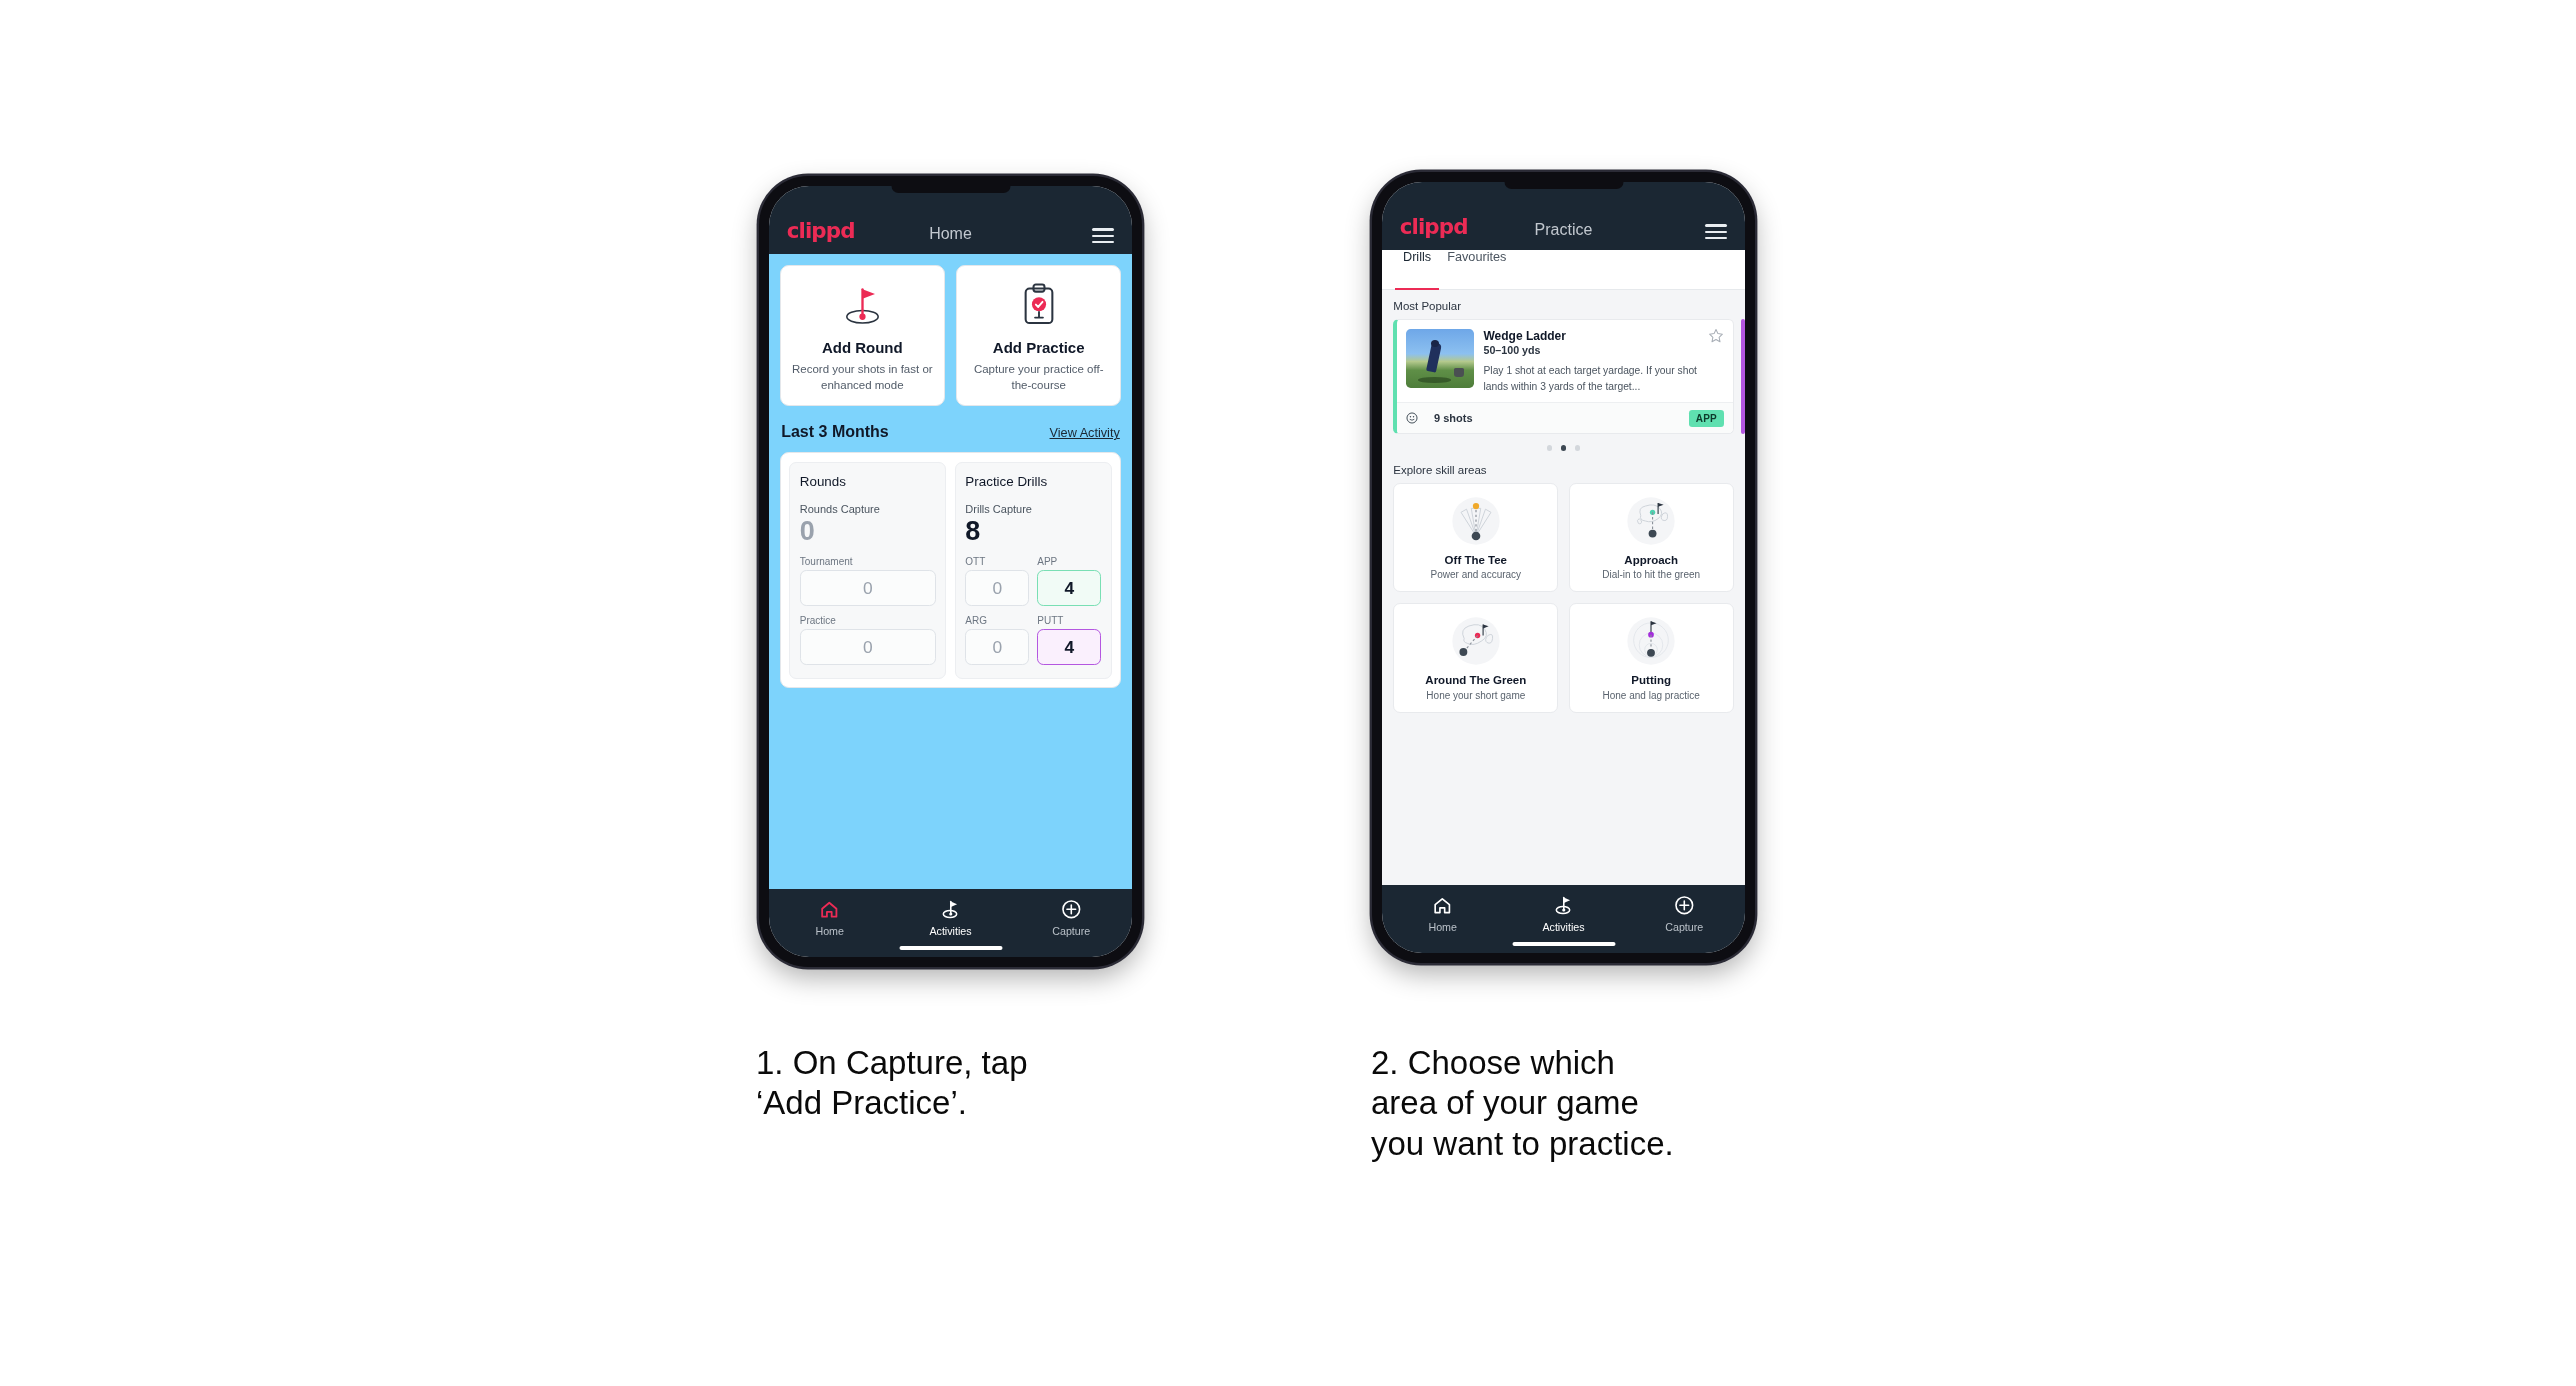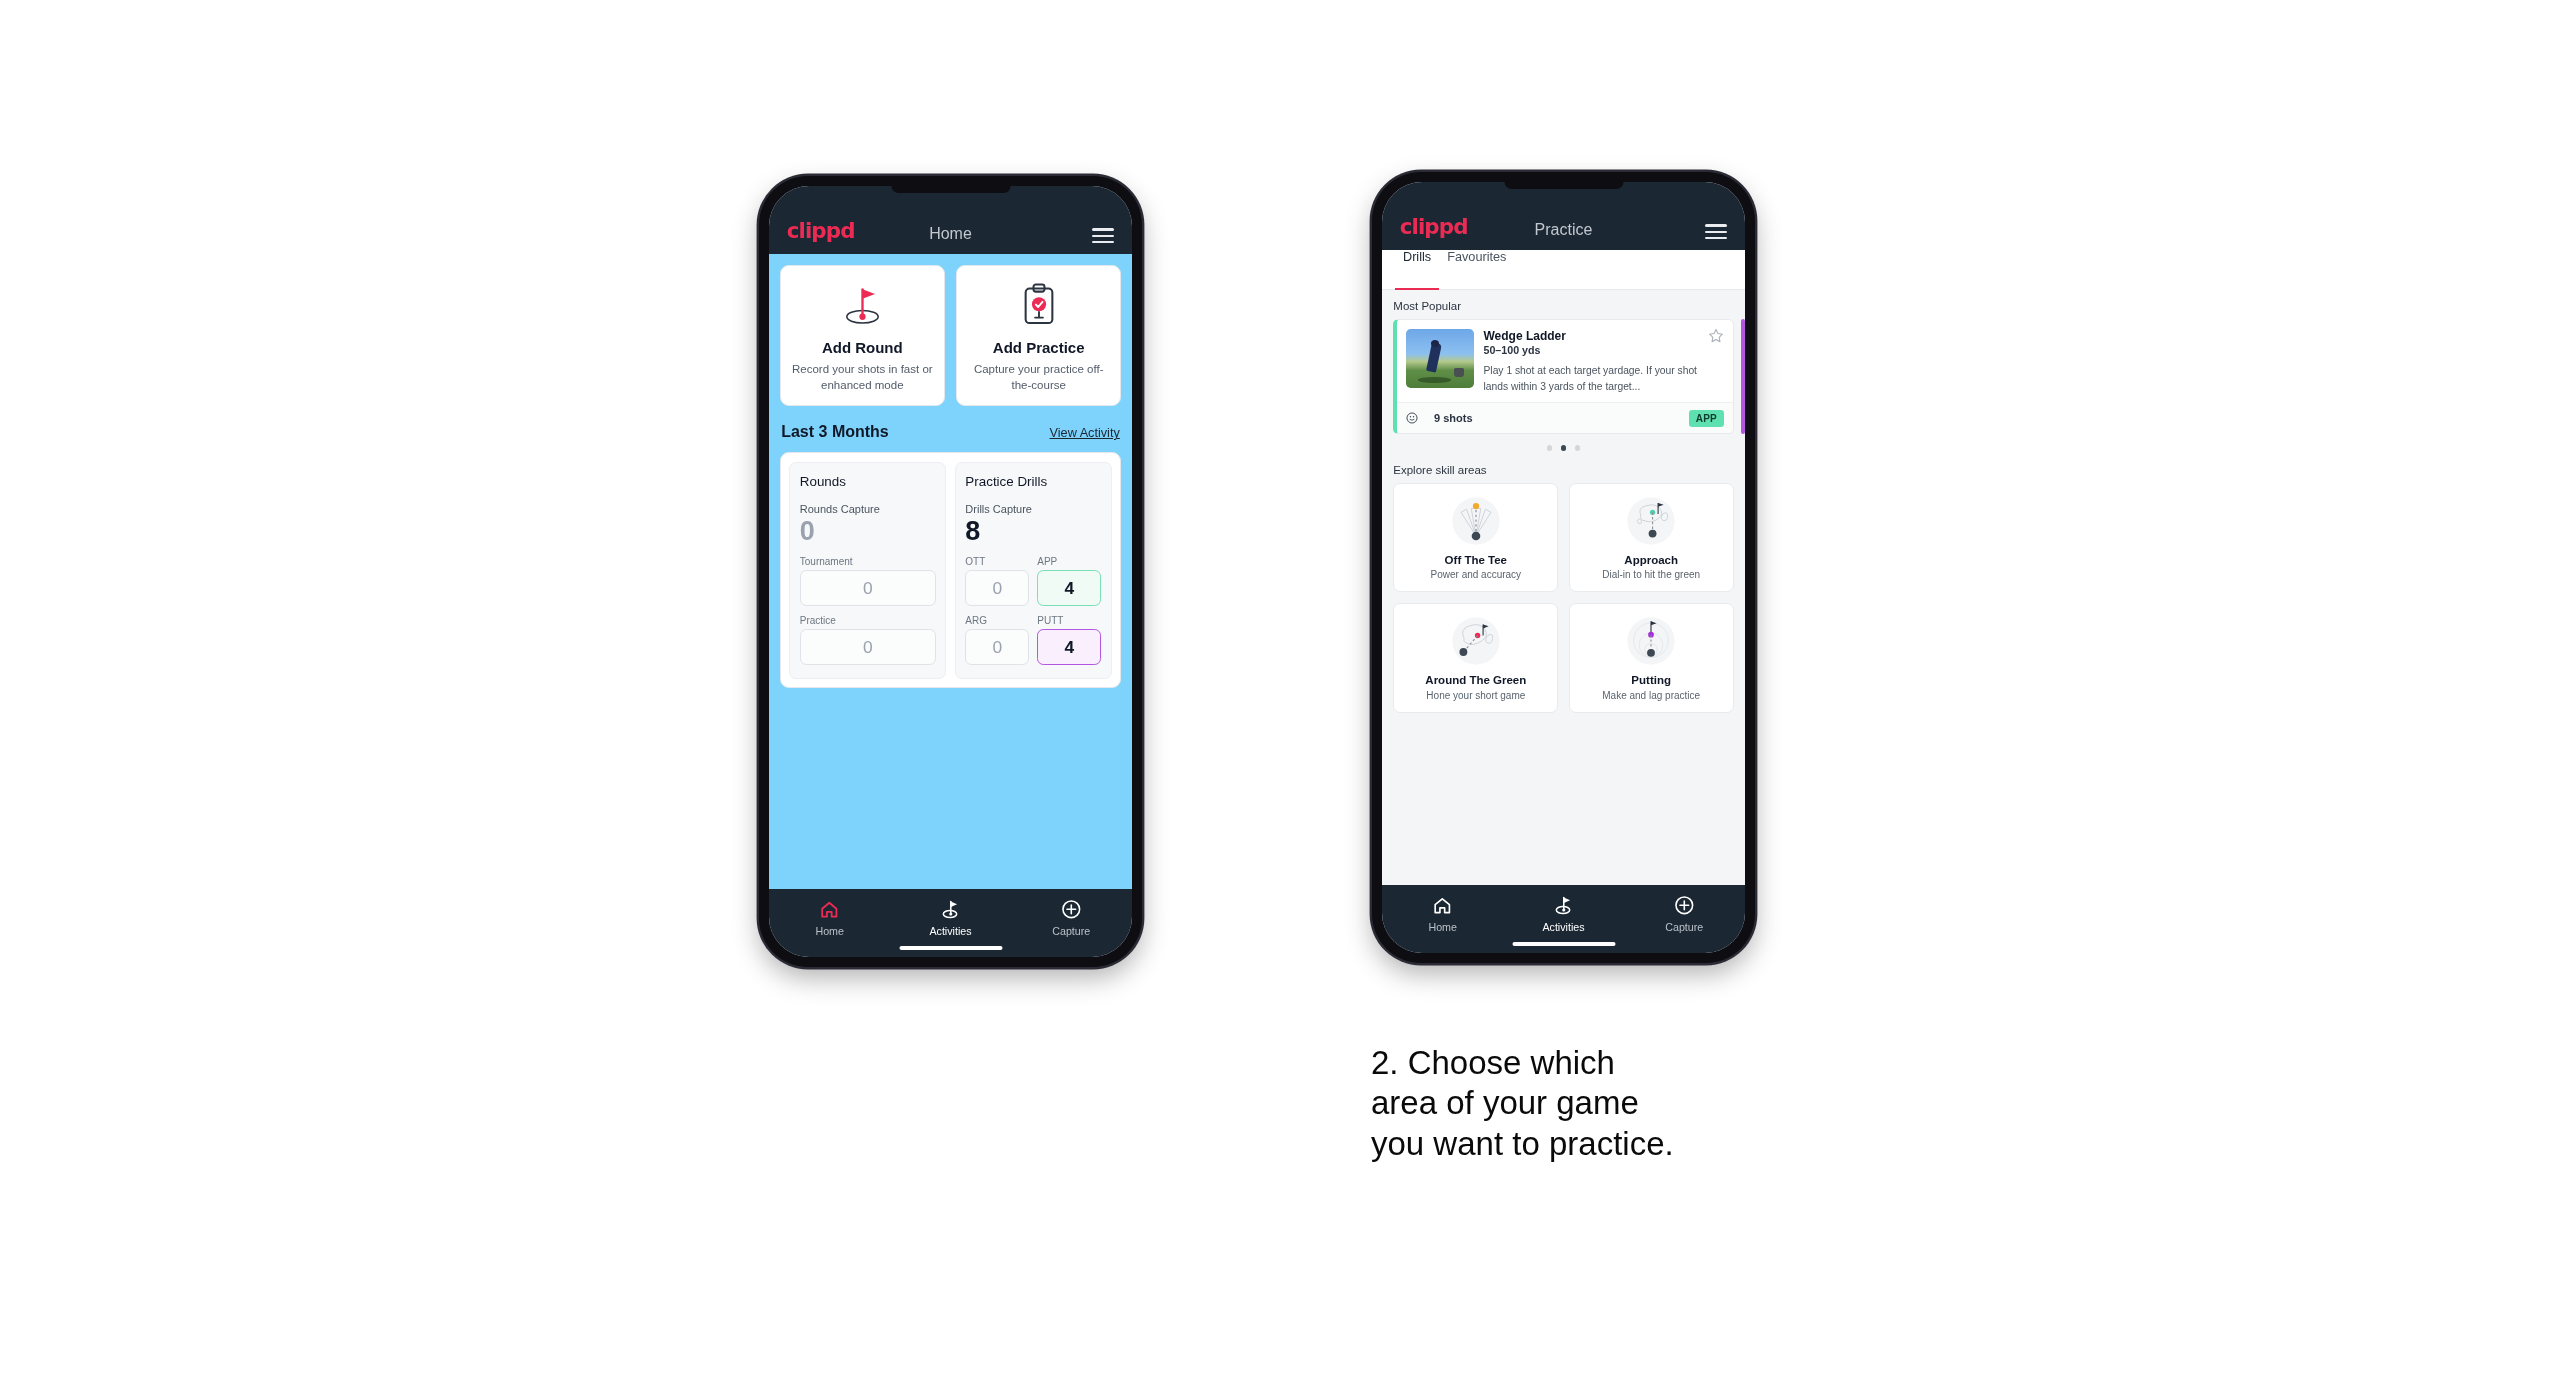--- a/index.html
+++ b/index.html
@@ -503,21 +503,21 @@
                   <circle cx="43" cy="38" r="15" fill="none" stroke="#dfe3e8" stroke-width="1"></circle>
                   <circle cx="43" cy="44" r="8" fill="none" stroke="#dfe3e8" stroke-width="1"></circle>
                   <line x1="43" y1="8" x2="43" y2="24" stroke="#2b3440" stroke-width="1.4"></line>
                   <path d="M43 8 L50 10.4 L43 13 Z" fill="#2b3440"></path>
                   <circle cx="43" cy="25" r="3.6" fill="#a32ddb"></circle>
                   <line x1="43" y1="25" x2="43" y2="47" stroke="#8a9099" stroke-width="1.4" stroke-dasharray="3 3"></line>
                   <circle cx="43" cy="48" r="5" fill="#3d4853"></circle>
                 </svg>
               </div>
               <div class="skill-name">Putting</div>
-              <div class="skill-desc">Make and lag practice</div>
+              <div class="skill-desc">Hone and lag practice</div>
             </div>
 
           </div>
         </div>
       </div>
 
       <div class="bottomnav">
         <div class="navitem">
           <div class="navicon">
             <svg width="20.6" height="19" viewBox="0 0 26 24">
@@ -546,18 +546,20 @@
             </svg>
           </div>
           <div class="navlabel">Capture</div>
         </div>
         <div class="homebar"></div>
       </div>
 
     </div>
   </div>
 
+  <div class="caption c1">1. On Capture, tap
+‘Add Practice’.</div>
   <div class="caption c2">2. Choose which
 area of your game
 you want to practice.</div>
 
 </div>
 
 
 </body></html>

